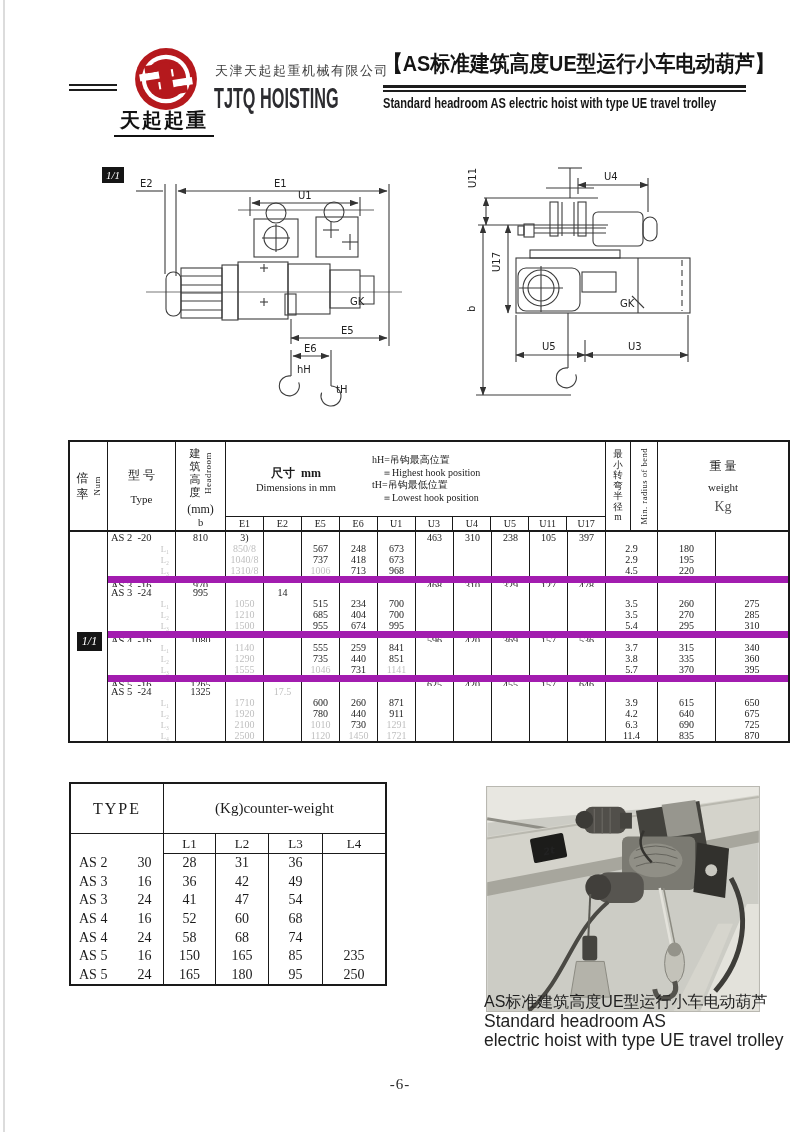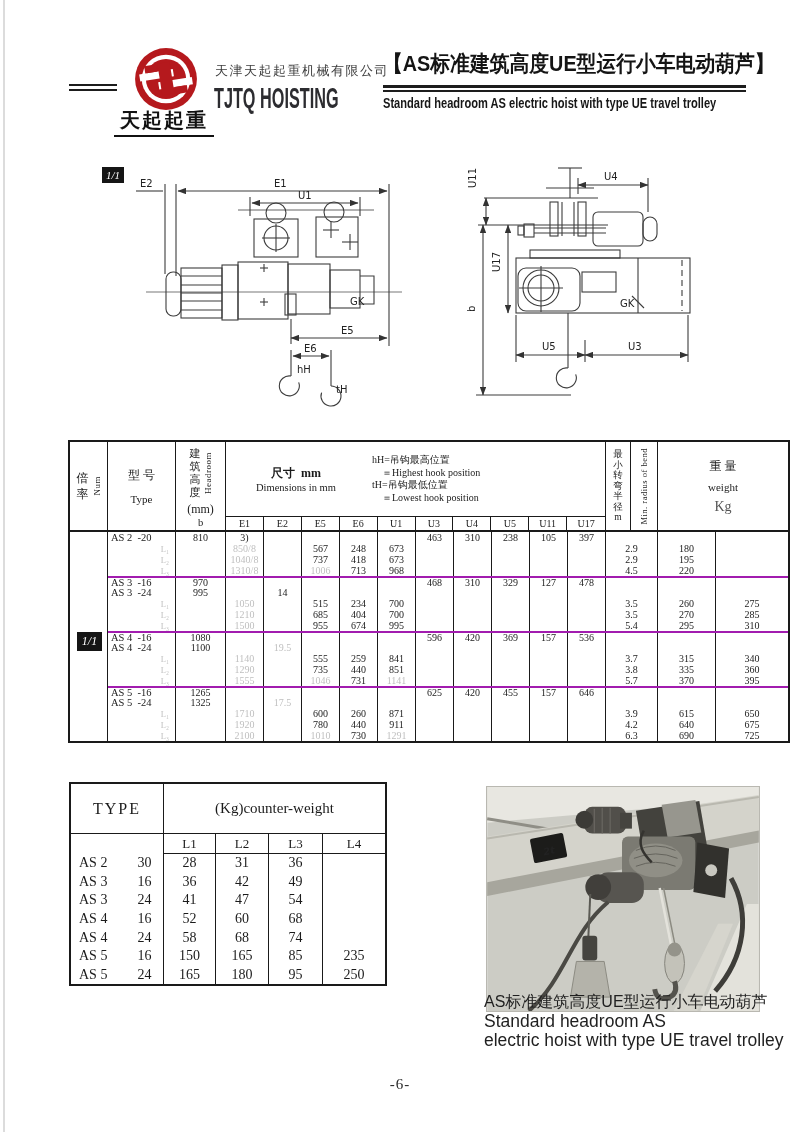--- a/index.html
+++ b/index.html
@@ -74,21 +74,21 @@
   .rad-cn span{width:11px;font-size:9.5px;line-height:10.5px;word-break:break-all;text-align:center}
   .rad-en{flex:1;display:flex;align-items:center;justify-content:center}
   .rad-en .vrot{font-size:8.5px}
   .th-weight{width:130px;border-right:none;gap:6px}
   .th-weight .cn{font-size:12px}
   .th-weight .en{font-size:11px}
   .th-weight .kg{font-size:14px;color:#555}
 
   .dimbody{display:flex;flex-direction:column}
   .dimbody .trow{display:flex;height:11px}
-  .dimbody .trow.sep{border-top:2px solid #a21caf}
+  .dimbody .trow.sep{border-top:7px solid #a21caf}
   .tcell{display:flex;align-items:center;justify-content:center;font-size:10px;
          border-right:1px solid #1a1a1a;overflow:hidden}
   .dimbody .c0{width:68px}
   .dimbody .c1{width:50px}
   .dimbody .c2,.dimbody .c3,.dimbody .c4,.dimbody .c5,.dimbody .c6,.dimbody .c7,
   .dimbody .c8,.dimbody .c9,.dimbody .c10,.dimbody .c11{width:38px}
   .dimbody .c12{width:52px}
   .dimbody .c13{width:58px}
   .dimbody .c14{width:72px;border-right:none}
   .tmain{justify-content:flex-start;padding-left:3px;white-space:pre;font-size:10.5px}
@@ -502,37 +502,20 @@
             <div class="tcell c7">596</div>
             <div class="tcell c8">420</div>
             <div class="tcell c9">369</div>
             <div class="tcell c10">157</div>
             <div class="tcell c11">536</div>
             <div class="tcell c12"></div>
             <div class="tcell c13"></div>
             <div class="tcell c14"></div>
           </div>
           <div class="trow">
-            <div class="tcell c0 tmain">AS 4  -24</div>
-            <div class="tcell c1">1100</div>
-            <div class="tcell c2"></div>
-            <div class="tcell c3 fade">19.5</div>
-            <div class="tcell c4"></div>
-            <div class="tcell c5"></div>
-            <div class="tcell c6"></div>
-            <div class="tcell c7"></div>
-            <div class="tcell c8"></div>
-            <div class="tcell c9"></div>
-            <div class="tcell c10"></div>
-            <div class="tcell c11"></div>
-            <div class="tcell c12"></div>
-            <div class="tcell c13"></div>
-            <div class="tcell c14"></div>
-          </div>
-          <div class="trow">
             <div class="tcell c0 fade lsub">L₁</div>
             <div class="tcell c1"></div>
             <div class="tcell c2 fade">1140</div>
             <div class="tcell c3"></div>
             <div class="tcell c4">555</div>
             <div class="tcell c5">259</div>
             <div class="tcell c6">841</div>
             <div class="tcell c7"></div>
             <div class="tcell c8"></div>
             <div class="tcell c9"></div>
@@ -653,20 +636,37 @@
             <div class="tcell c5">730</div>
             <div class="tcell c6 fade">1291</div>
             <div class="tcell c7"></div>
             <div class="tcell c8"></div>
             <div class="tcell c9"></div>
             <div class="tcell c10"></div>
             <div class="tcell c11"></div>
             <div class="tcell c12">6.3</div>
             <div class="tcell c13">690</div>
             <div class="tcell c14">725</div>
+          </div>
+          <div class="trow">
+            <div class="tcell c0 fade lsub">L₄</div>
+            <div class="tcell c1"></div>
+            <div class="tcell c2 fade">2500</div>
+            <div class="tcell c3"></div>
+            <div class="tcell c4 fade">1120</div>
+            <div class="tcell c5 fade">1450</div>
+            <div class="tcell c6 fade">1721</div>
+            <div class="tcell c7"></div>
+            <div class="tcell c8"></div>
+            <div class="tcell c9"></div>
+            <div class="tcell c10"></div>
+            <div class="tcell c11"></div>
+            <div class="tcell c12">11.4</div>
+            <div class="tcell c13">835</div>
+            <div class="tcell c14">870</div>
           </div>
         </div>
     </div>
   </div>
 
   <div class="abs cwtable">
     <div class="cwhead">
       <div class="cw-type">TYPE</div>
       <div class="cw-main">(Kg)counter-weight</div>
     </div>

